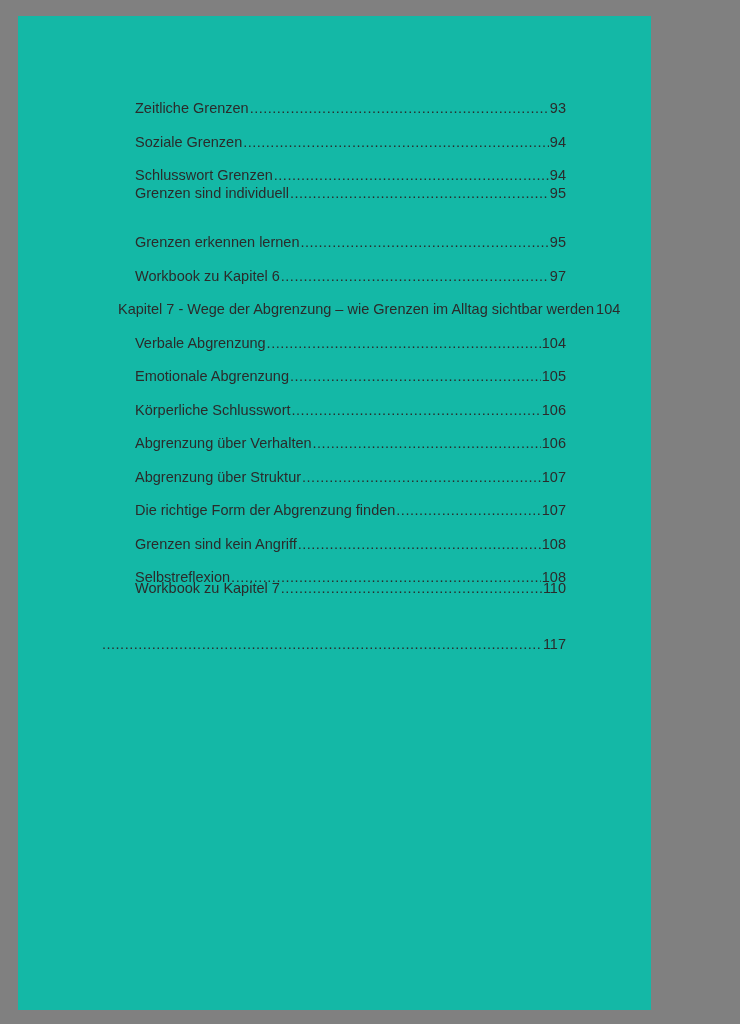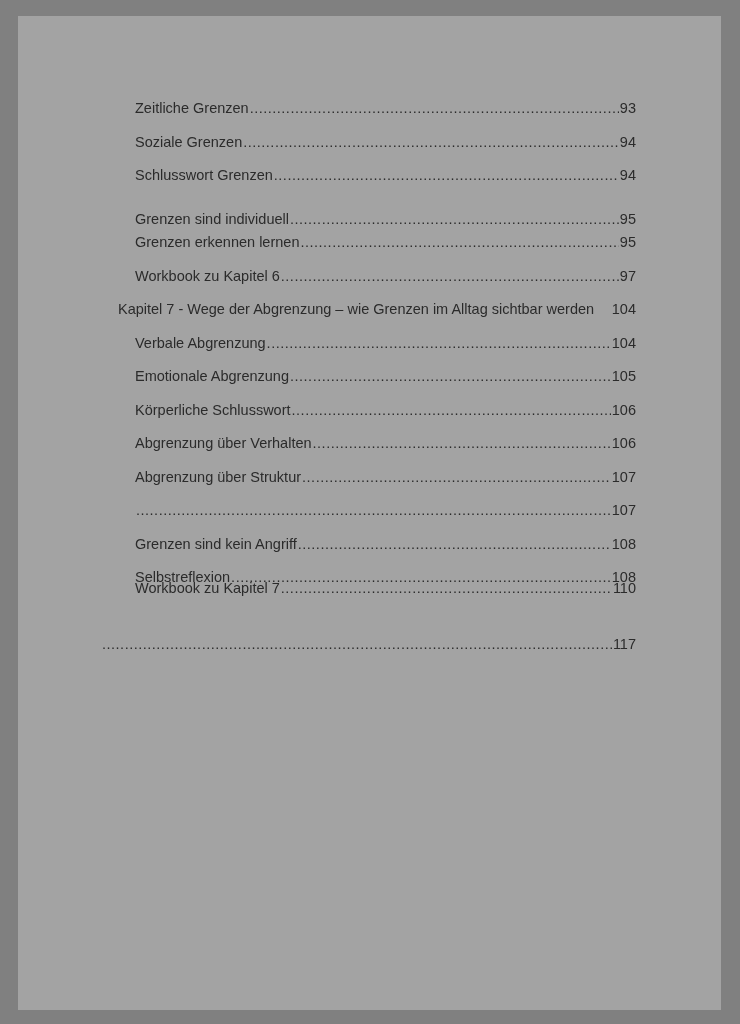--- a/index.html
+++ b/index.html
@@ -1,17 +1,17 @@
 <!DOCTYPE html>
 <html><head>
 <meta charset="utf-8">
 <style>
   html, body { margin:0; padding:0; }
   body { width:740px; height:1024px; background:#808080; position:relative; overflow:hidden; font-family:"Liberation Sans", sans-serif; }
-  .page { position:absolute; left:18px; top:16px; width:703px; height:994px; background:#a3a3a3; }
+  .page { position:absolute; left:18px; top:16px; width:633px; height:994px; background:#14b8a6; }
   .toc { position:absolute; left:0; top:0; width:100%; }
   .entry { position:absolute; height:20px; display:flex; align-items:baseline; font-size:14.5px; color:#2b2b2b; right:85px; white-space:nowrap; }
   .entry .title { flex:0 0 auto; }
   .entry .leader { flex:1 1 auto; overflow:hidden; margin:0 1px; color:#2b2b2b; letter-spacing:0.5px; }
   .entry .leader::before { content:"................................................................................................................................................................................................................................................................................................"; }
   .entry .page-num { flex:0 0 auto; }
   .entry.nodots .leader::before { content:""; }
   .lvl2 { left:117px; }
   .lvl1 { left:100px; }
   .lvl0 { left:83px; }
@@ -29,21 +29,21 @@
     <div class="entry lvl2" style="top:118px">
         <span class="title">Soziale Grenzen</span>
         <span class="leader"></span>
         <span class="page-num">94</span>
       </div>
     <div class="entry lvl2" style="top:151px">
         <span class="title">Schlusswort Grenzen</span>
         <span class="leader"></span>
         <span class="page-num">94</span>
       </div>
-    <div class="entry lvl2" style="top:195px">
+    <div class="entry lvl2" style="top:169px">
         <span class="title">Grenzen sind individuell</span>
         <span class="leader"></span>
         <span class="page-num">95</span>
       </div>
     <div class="entry lvl2" style="top:218px">
         <span class="title">Grenzen erkennen lernen</span>
         <span class="leader"></span>
         <span class="page-num">95</span>
       </div>
     <div class="entry lvl2" style="top:252px">
@@ -75,20 +75,21 @@
         <span class="title">Abgrenzung über Verhalten</span>
         <span class="leader"></span>
         <span class="page-num">106</span>
       </div>
     <div class="entry lvl2" style="top:453px">
         <span class="title">Abgrenzung über Struktur</span>
         <span class="leader"></span>
         <span class="page-num">107</span>
       </div>
     <div class="entry lvl2" style="top:486px">
+        <span class="title">Die richtige Form der Abgrenzung finden</span>
         <span class="leader"></span>
         <span class="page-num">107</span>
       </div>
     <div class="entry lvl2" style="top:520px">
         <span class="title">Grenzen sind kein Angriff</span>
         <span class="leader"></span>
         <span class="page-num">108</span>
       </div>
     <div class="entry lvl2" style="top:553px">
         <span class="title">Selbstreflexion</span>

